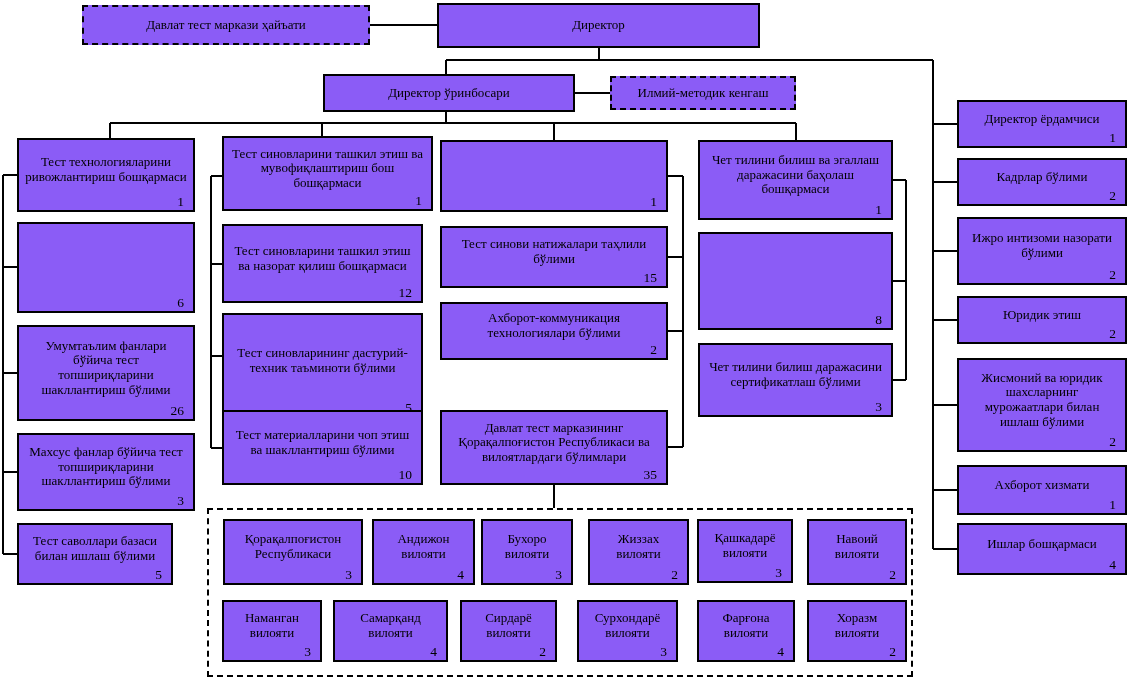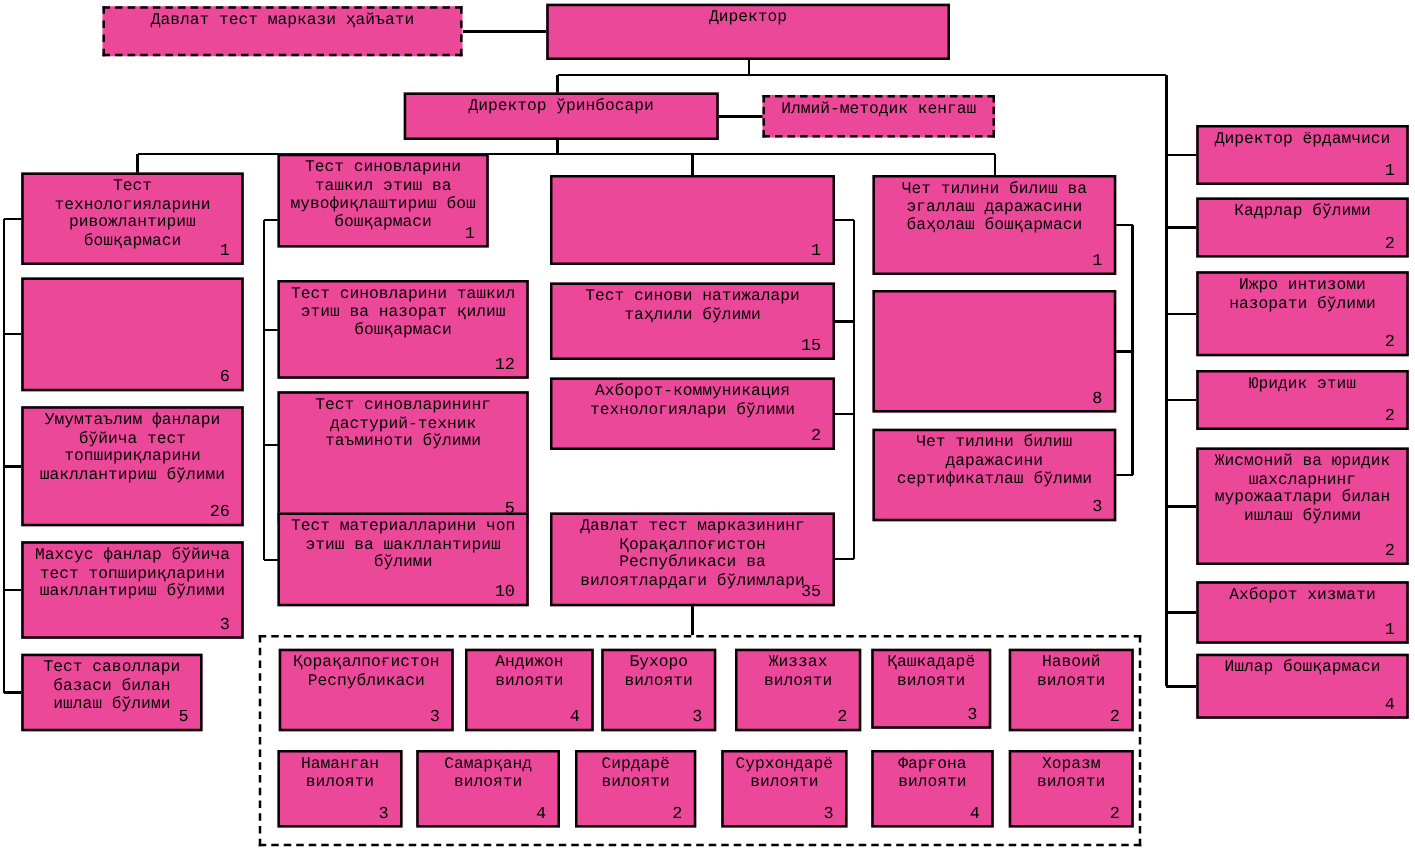--- a/index.html
+++ b/index.html
@@ -3,23 +3,23 @@
 <meta charset="utf-8">
 <style>
   html,body{margin:0;padding:0;background:#ffffff;}
   #canvas{
     position:relative;width:1132px;height:680px;background:#ffffff;
     font-family:"Liberation Serif","DejaVu Serif",serif;color:#000;
     overflow:hidden;
   }
   #wires{position:absolute;left:0;top:0;width:1132px;height:680px;}
   .box{
-    position:absolute;background:#ec4899;border:2px solid #000;box-sizing:border-box;
-    display:flex;align-items:flex-start;justify-content:center;text-align:center;
-    font-size:13px;line-height:1.12;padding:2px 6px 12px;font-family:Liberation Mono, monospace;
+    position:absolute;background:#8b5cf6;border:2px solid #000;box-sizing:border-box;
+    display:flex;align-items:center;justify-content:center;text-align:center;
+    font-size:13px;line-height:1.12;padding:2px 6px 12px;
   }
   .box.plain{padding:2px 6px;}
   .cnt{position:absolute;right:9px;bottom:1px;font-size:13.5px;}
   .dashedbox{border:2px dashed #000;}
   .container-dashed{
     position:absolute;border:2px dashed #000;box-sizing:border-box;background:transparent;
   }
 </style>
 </head>
 <body>
@@ -72,26 +72,26 @@
     <span class="cnt">6</span>
   </div>
   <div class="box" style="left:17px;top:325px;width:178px;height:96px">
     <span>Умумтаълим фанлари бўйича тест топшириқларини шакллантириш бўлими</span>
     <span class="cnt">26</span>
   </div>
   <div class="box" style="left:17px;top:433px;width:178px;height:78px">
     <span>Махсус фанлар бўйича тест топшириқларини шакллантириш бўлими</span>
     <span class="cnt">3</span>
   </div>
-  <div class="box" style="left:17px;top:523px;width:145px;height:62px">
+  <div class="box" style="left:17px;top:523px;width:156px;height:62px">
     <span>Тест саволлари базаси билан ишлаш бўлими</span>
     <span class="cnt">5</span>
   </div>
 
-  <div class="box" style="left:222px;top:123px;width:169px;height:75px">
+  <div class="box" style="left:222px;top:136px;width:211px;height:75px">
     <span>Тест синовларини ташкил этиш ва мувофиқлаштириш бош бошқармаси</span>
     <span class="cnt">1</span>
   </div>
   <div class="box" style="left:222px;top:224px;width:201px;height:79px">
     <span>Тест синовларини ташкил этиш ва назорат қилиш бошқармаси</span>
     <span class="cnt">12</span>
   </div>
   <div class="box" style="left:222px;top:313px;width:201px;height:105px">
     <span>Тест синовларининг дастурий-техник таъминоти бўлими</span>
     <span class="cnt">5</span>

